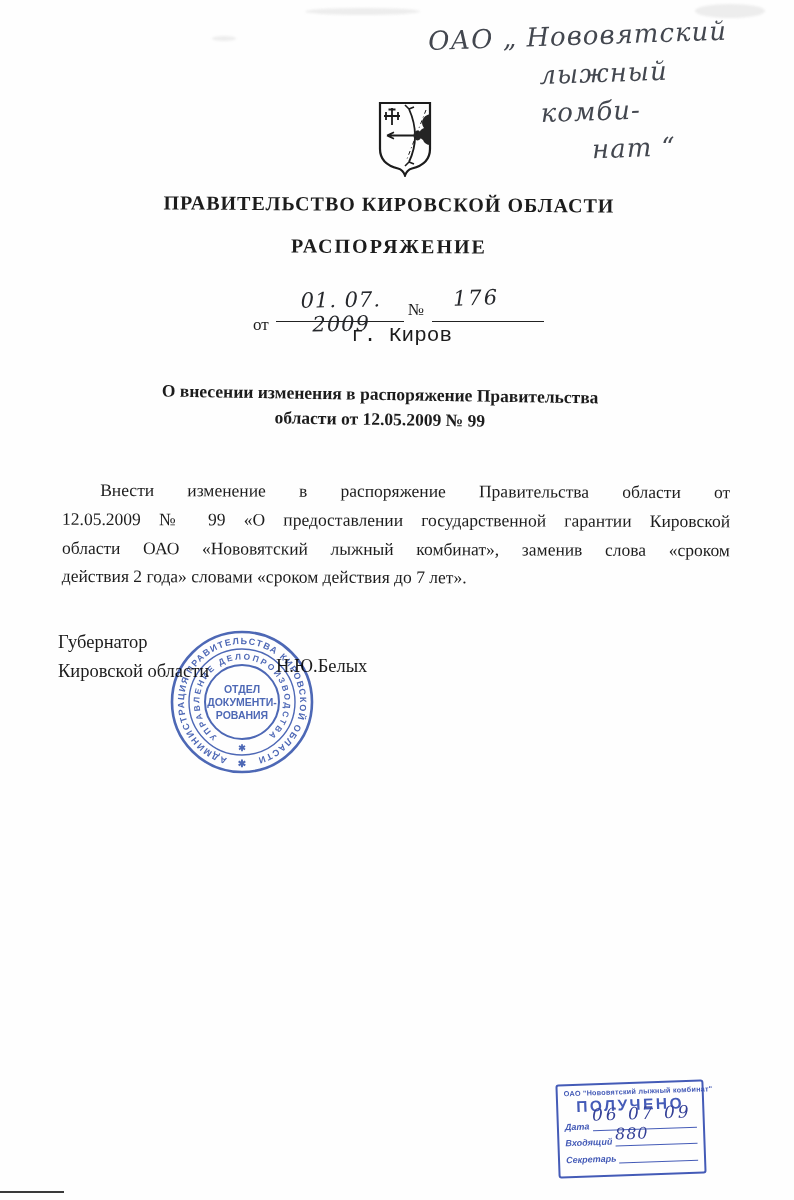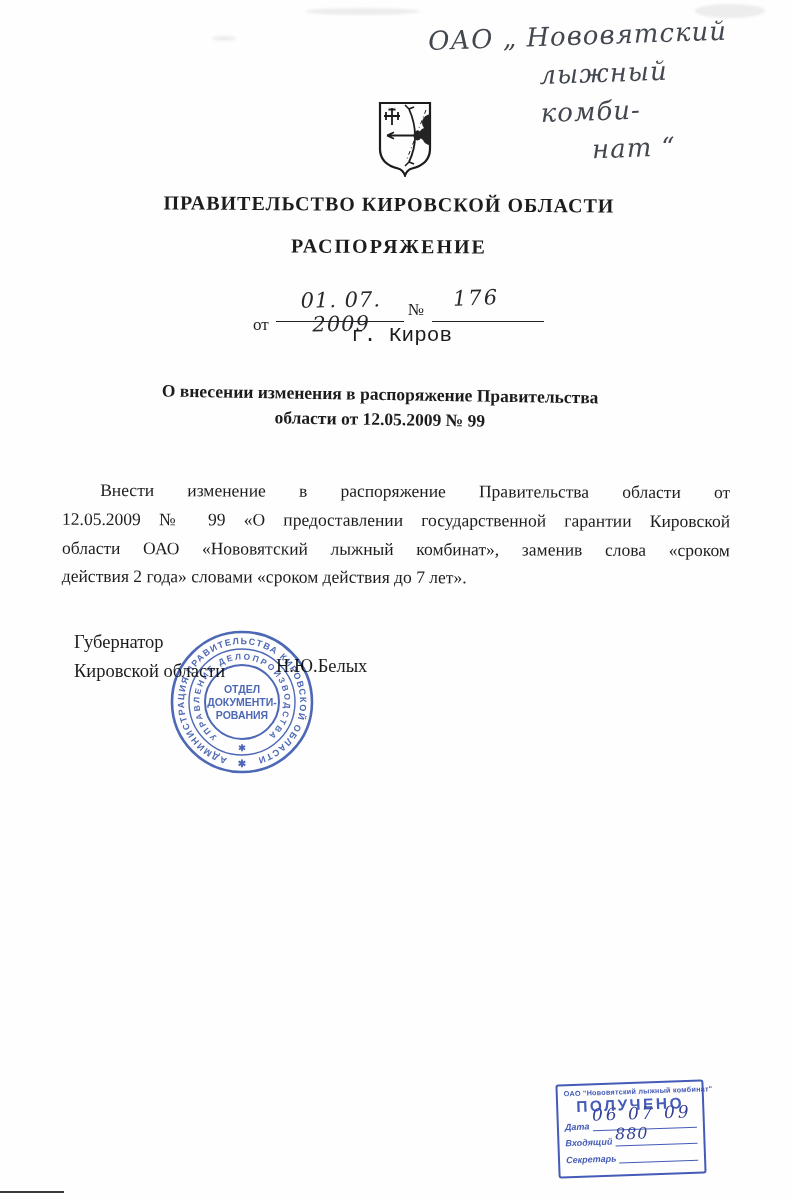--- a/index.html
+++ b/index.html
@@ -39,21 +39,21 @@
   
   .subject{position:absolute;left:-17px;top:382px;width:794px;text-align:center;
     font-weight:bold;font-size:17.5px;line-height:25px;transform:rotate(.9deg);}
   
   .body-par{position:absolute;left:62px;top:477px;width:668px;font-size:17.5px;
     line-height:28.8px;transform:rotate(.2deg);}
   .jline{text-align:justify;text-align-last:justify;white-space:normal;}
   .jline.last{text-align-last:left;}
   .jline.indent{padding-left:38px;}
   
-  .sig{position:absolute;left:74px;top:628px;font-size:18.5px;line-height:29px;}
+  .sig{position:absolute;left:58px;top:628px;font-size:18.5px;line-height:29px;}
   .sig-name{position:absolute;left:276px;top:656px;font-size:18.5px;}
   
   .round-stamp{position:absolute;left:162px;top:622px;mix-blend-mode:multiply;opacity:.92;}
   
   .rstamp{position:absolute;left:557px;top:1082px;width:148px;height:94px;
     border:2.4px solid #3a52b4;border-radius:3px;transform:rotate(-2deg);
     color:#3a52b4;font-family:"Liberation Sans",sans-serif;
     mix-blend-mode:multiply;opacity:.95;box-sizing:border-box;padding:3px 6px 0 6px;}
   .rstamp .company{font-size:7.3px;font-weight:bold;text-align:center;letter-spacing:.2px;white-space:nowrap;}
   .rstamp .received{font-size:15.5px;font-weight:bold;text-align:center;letter-spacing:2.5px;line-height:17px;}

